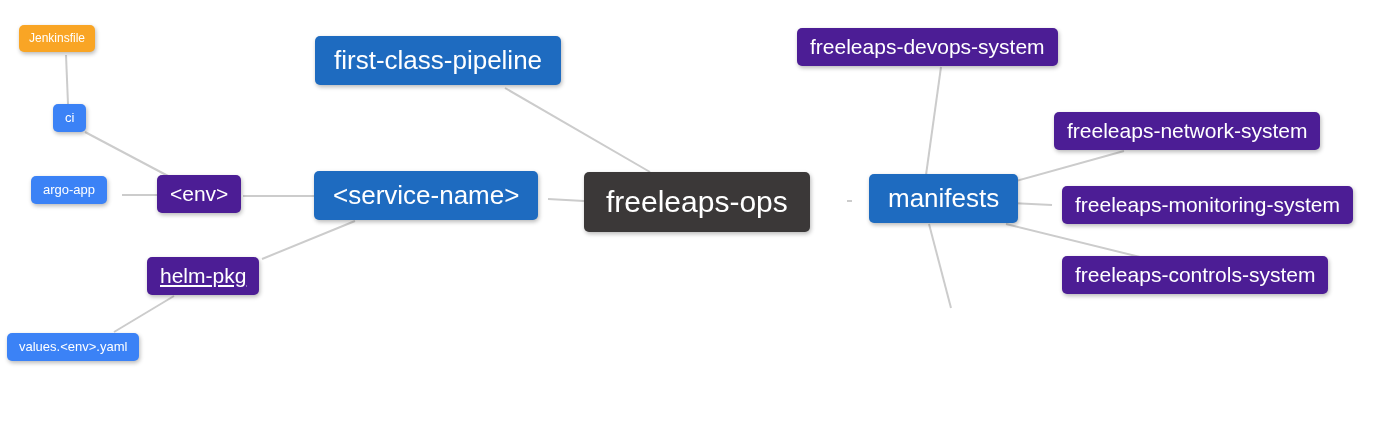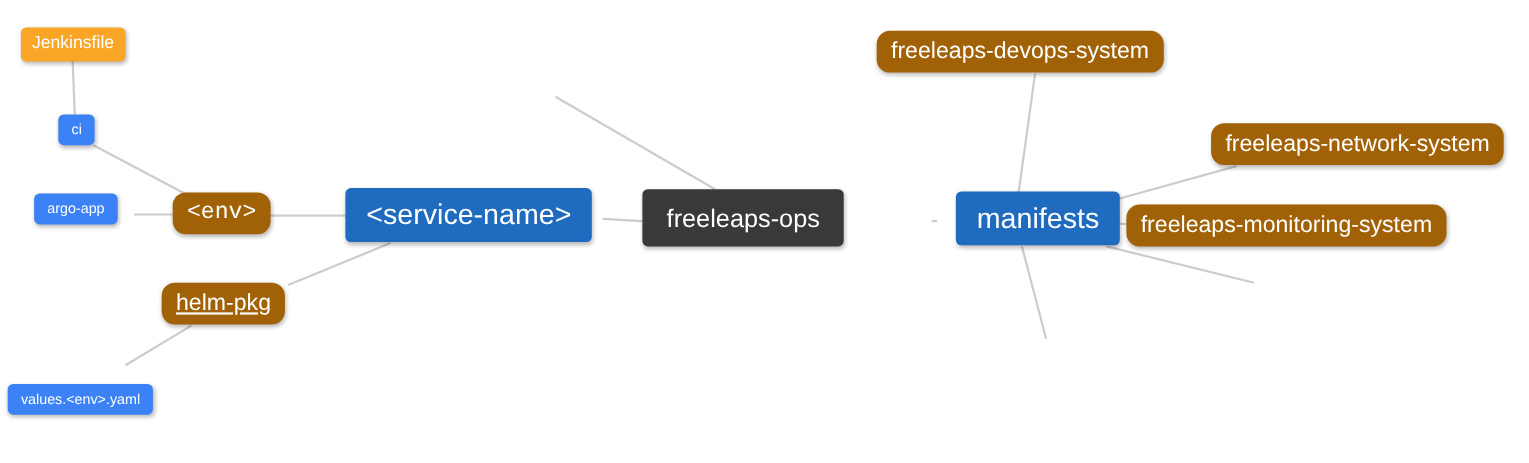--- a/index.html
+++ b/index.html
@@ -24,39 +24,39 @@
   .node {
     position: absolute;
     color: #ffffff;
     white-space: nowrap;
     border-radius: 5px;
     line-height: 1.05;
     box-shadow: 1px 2px 4px rgba(0,0,0,0.28);
     cursor: pointer;
     user-select: none;
   }
-  .depth0 { background: #3b3838; font-size: 23px; padding: 14px 22px; }
+  .depth0 { background: #3b3838; font-size: 30px; padding: 14px 22px; }
   .depth1 { background: #1e6bc0; font-size: 26px; padding: 11px 19px; }
-  .depth2 { background: #a16207; font-size: 21px; padding: 8px 13px; border-radius: 12px; }
+  .depth2 { background: #4c1d95; font-size: 21px; padding: 8px 13px; }
   .depth3 { background: #3b82f6; font-size: 13px; padding: 7px 12px; }
-  .depth4 { background: #f9a525; font-size: 16px; padding: 7px 10px; }
+  .depth4 { background: #f9a525; font-size: 12px; padding: 7px 10px; }
 
   #n-jenkinsfile { left: 19px;  top: 25px;  }
   #n-ci          { left: 53px;  top: 104px; }
   #n-argo-app    { left: 31px;  top: 176px; text-align: center; }
-  #n-env         { left: 157px; top: 175px; font-family: Liberation Mono, monospace; }
+  #n-env         { left: 157px; top: 175px; }
   #n-helm-pkg    { left: 147px; top: 257px; text-decoration: underline; }
-  #n-values-yaml { left: 7px;   top: 349px; }
+  #n-values-yaml { left: 7px;   top: 333px; }
   #n-first-class-pipeline { left: 315px; top: 36px;  }
   #n-service-name         { left: 314px; top: 171px; text-align: right; }
   #n-freeleaps-ops        { left: 584px; top: 172px; }
   #n-manifests            { left: 852px; top: 174px; margin-left: 17px; }
   #n-devops-system     { left: 797px;  top: 28px;  }
-  #n-network-system    { left: 1054px; top: 112px; margin-left: 47px; }
-  #n-monitoring-system { left: 1024px; top: 186px; }
+  #n-network-system    { left: 1054px; top: 112px; }
+  #n-monitoring-system { left: 1062px; top: 186px; }
   #n-controls-system   { left: 1062px; top: 256px; }
   #n-storage-system    { left: 815px;  top: 308px; }
 </style>
 </head>
 <body>
 
 <div class="canvas">
 
   <svg class="edges" viewBox="0 0 1390 421" fill="none">
     <line x1="66" y1="55" x2="68" y2="104" stroke-width="2" stroke="#cccccc"></line>
@@ -75,21 +75,23 @@
     <line x1="929" y1="224" x2="951" y2="308" stroke-width="2" stroke="#cccccc"></line>
   </svg>
 
   <div class="node depth4" id="n-jenkinsfile">Jenkinsfile</div>
   <div class="node depth3" id="n-ci">ci</div>
   <div class="node depth3" id="n-argo-app">argo-app</div>
   <div class="node depth2" id="n-env">&lt;env&gt;</div>
   <div class="node depth2" id="n-helm-pkg">helm-pkg</div>
   <div class="node depth3" id="n-values-yaml">values.&lt;env&gt;.yaml</div>
 
+  <div class="node depth1" id="n-first-class-pipeline">first-class-pipeline</div>
   <div class="node depth1" id="n-service-name">&lt;service-name&gt;</div>
   <div class="node depth0" id="n-freeleaps-ops">freeleaps-ops</div>
   <div class="node depth1" id="n-manifests">manifests</div>
 
   <div class="node depth2" id="n-devops-system">freeleaps-devops-system</div>
   <div class="node depth2" id="n-network-system">freeleaps-network-system</div>
   <div class="node depth2" id="n-monitoring-system">freeleaps-monitoring-system</div>
+  <div class="node depth2" id="n-controls-system">freeleaps-controls-system</div>
 
 </div>
 
 </body></html>

